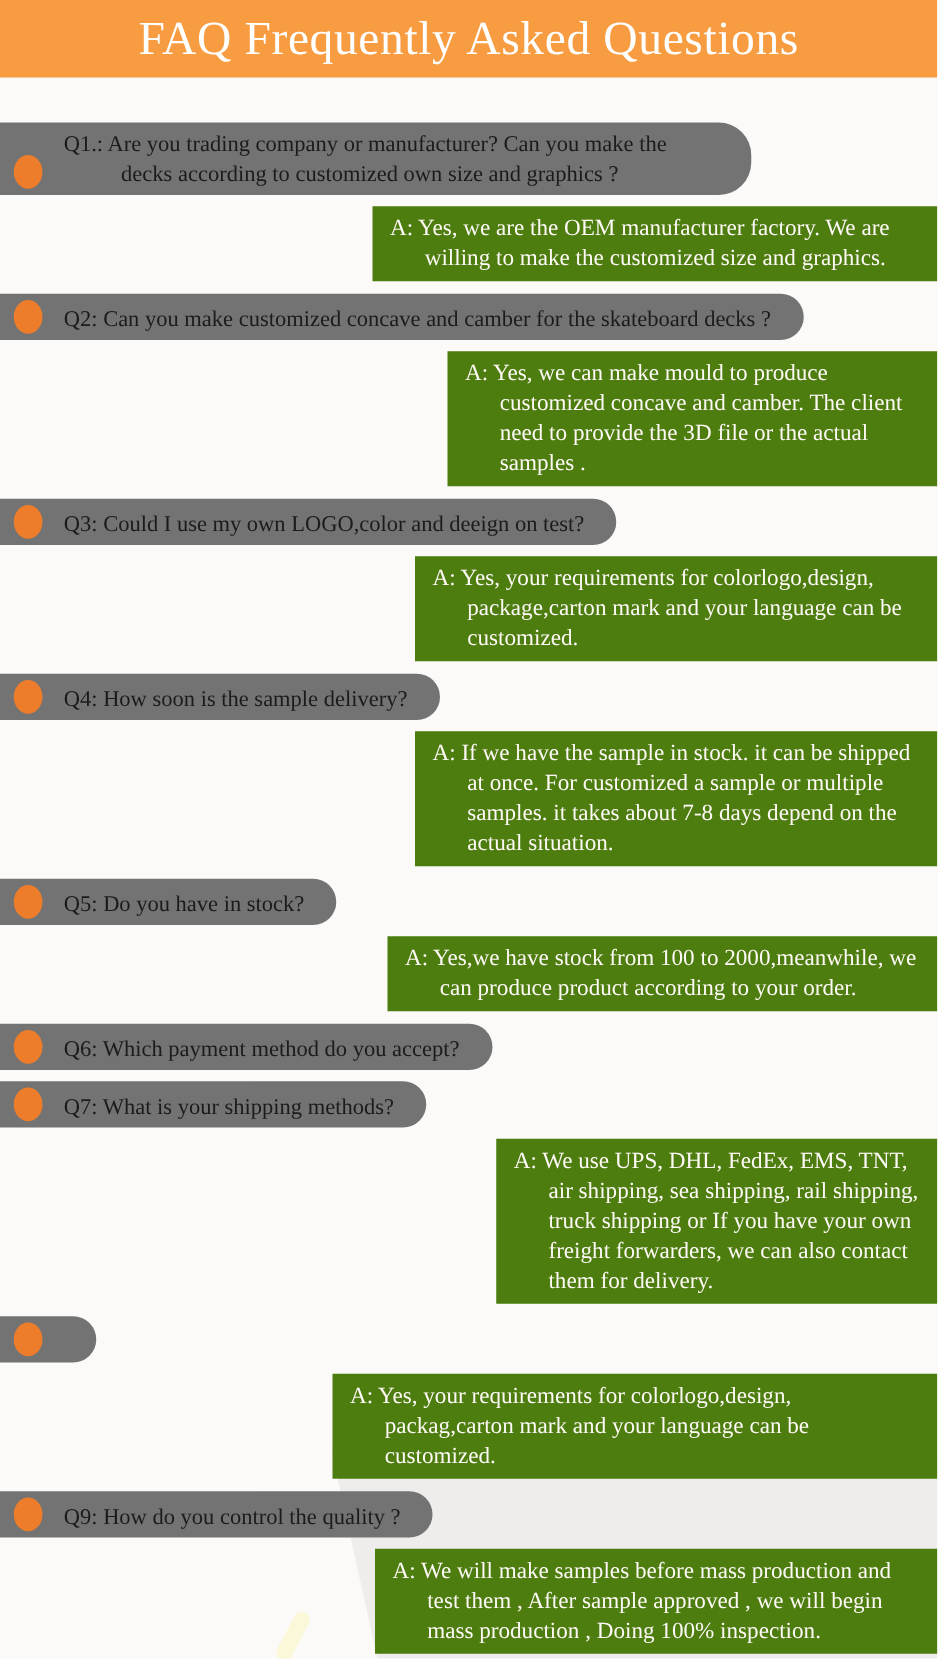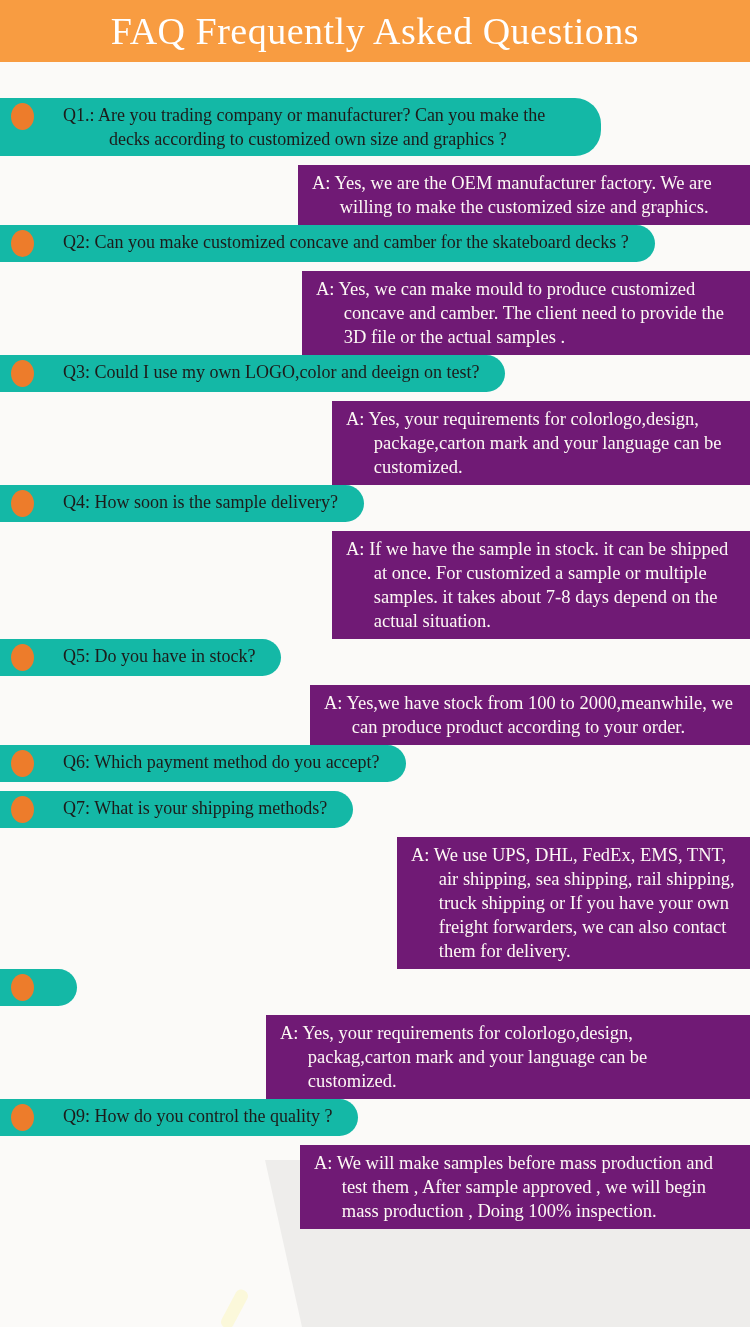--- a/index.html
+++ b/index.html
@@ -26,53 +26,52 @@
     height:62px; background:#f89c41;
     display:flex; align-items:center; justify-content:center;
     margin-bottom:36px;
   }
   .page-header h1 {
     margin:0; font-weight:normal; font-size:38px; letter-spacing:.5px; color:#ffffff;
   }
   
   .q {
     position:relative; z-index:2;
-    display:flex; align-items:flex-start;
+    display:flex; align-items:flex-end;
     width:fit-content;
-    background:#14b8a6;
+    background:#737373;
     border-radius:0 26px 26px 0;
     padding:5px 26px 5px 0;
     margin:0 0 9px 0;
-    gap:12px;
   }
   .bullet {
     flex:0 0 auto; width:23px; height:27px;
     background:#ed7c2b; border-radius:50%;
     margin:0 17px 0 11px;
   }
   .qtext {
     margin:0; font-size:18px; line-height:24px; color:#1d1b1a;
     white-space:nowrap;
   }
   .q1 { width:575px; }
   .q1 .qtext { white-space:normal; margin-left:2.55em; text-indent:-2.55em; }
   
   .a {
     position:relative; z-index:2;
     box-sizing:border-box;
-    background:#701a75;
+    background:#4d7c0f;
     color:#fdf9f5;
     padding:6px 10px 6px 14px;
-    margin:0 0 0 auto;
+    margin:0 0 10px auto;
   }
   .atext {
     margin:0 0 0 1.5em; text-indent:-1.5em;
     font-size:18.5px; line-height:24px;
   }
-  .a1 { width:452px; } .a2 { width:448px; } .a3 { width:418px; }
+  .a1 { width:452px; } .a2 { width:392px; } .a3 { width:418px; }
   .a4 { width:418px; } .a5 { width:440px; } .a6 { width:428px; }
   .a7 { width:353px; } .a8 { width:484px; } .a9 { width:450px; }
 </style>
 </head>
 <body>
 
 <div class="page">
   <div class="bg-slab"></div>
   <div class="bg-smudge"></div>
 

